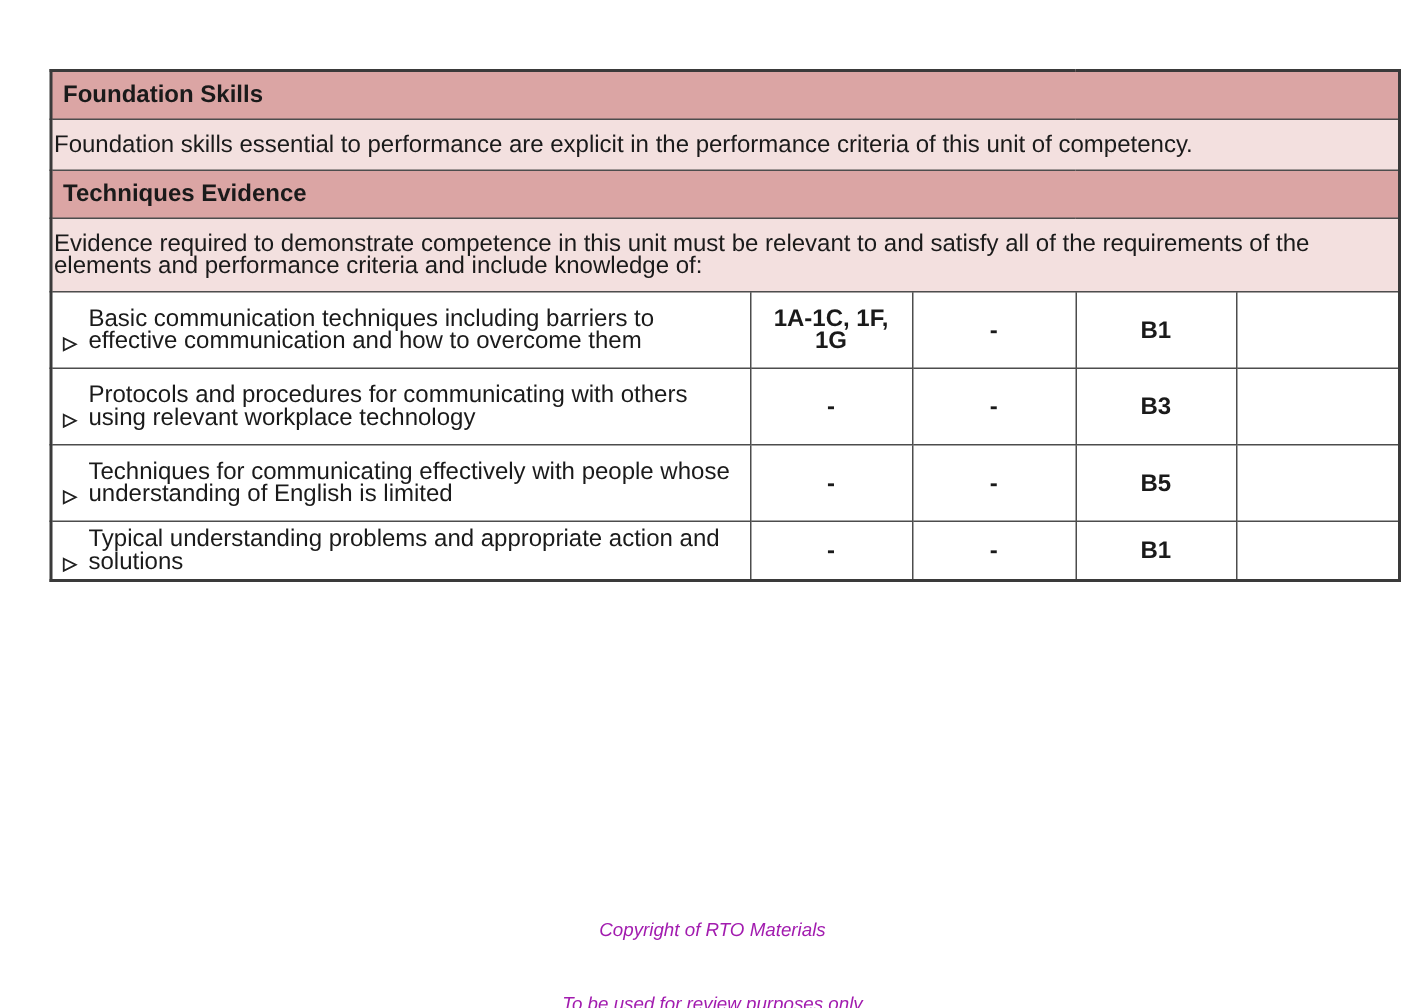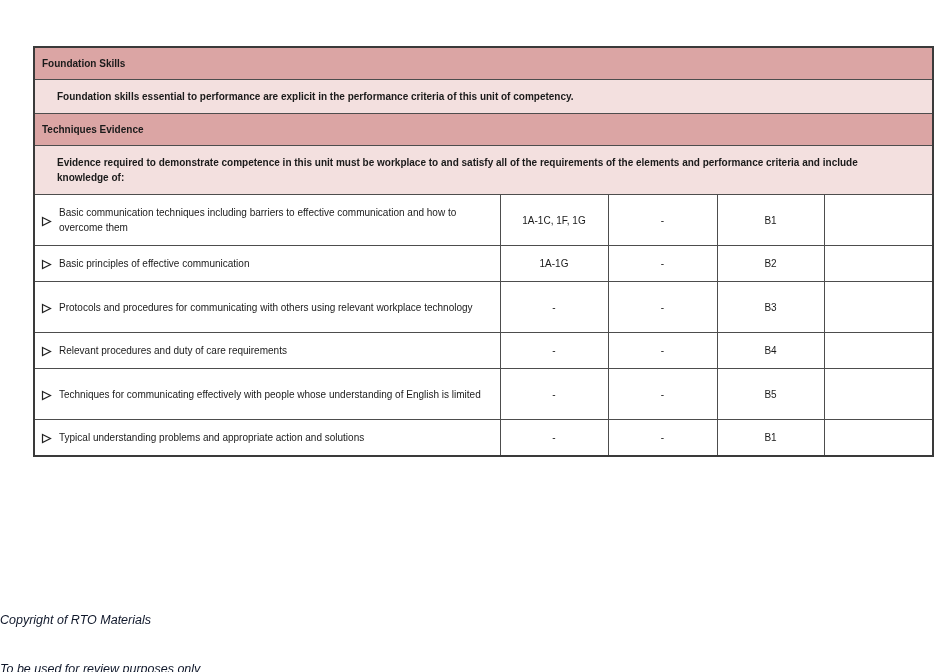--- a/index.html
+++ b/index.html
@@ -12,67 +12,67 @@
     color: #1a1a1a;
     overflow: hidden;
   }
   table.doc-table {
     position: absolute;
     left: 33px;
     top: 46px;
     width: 899px;
     border-collapse: collapse;
     table-layout: fixed;
-    font-size: 10px;
+    font-size: 16px;
     line-height: 15px;
   }
   table.doc-table, table.doc-table td {
     border: 1px solid #4d4d4d;
   }
   table.doc-table { border: 2px solid #3a3a3a; }
   td { vertical-align: middle; }
   td.section-header {
     background: #dba5a4;
     font-weight: bold;
     padding: 2px 7px;
     height: 27px;
   }
   td.section-body {
     background: #f3e0df;
-    padding: 3px 22px;
+    padding: 3px 1px;
     height: 27px;
-    font-weight: bold;
   }
   td.section-body.tall { height: 42px; }
   td.criteria {
     background: #ffffff;
     padding: 4px 10px 4px 6px;
     height: 27px;
   }
   tr.tall td.criteria, tr.tall td.val { height: 42px; }
   td.val {
     background: #ffffff;
     text-align: center;
     padding: 2px 4px;
+    font-weight: bold;
   }
-  .crit-inner { display: flex; align-items: center; }
+  .crit-inner { display: flex; align-items: flex-end; }
   .bullet {
     flex: 0 0 18px;
     padding-top: 2px;
   }
   .bullet svg { display: block; }
   .crit-text { flex: 1; }
   .footer-line {
     position: absolute;
     left: 0;
     width: 100%;
-    text-align: left;
+    text-align: center;
     font-style: italic;
     font-size: 12.5px;
-    color: #0f172a;
+    color: #a21caf;
   }
   .footer-copyright { top: 613px; }
   .footer-review { top: 662px; }
 </style>
 </head>
 <body>
 
 <div class="page">
 
   <table class="doc-table">
@@ -87,90 +87,58 @@
       <tr>
         <td colspan="5" class="section-header">Foundation Skills</td>
       </tr>
       <tr>
         <td colspan="5" class="section-body">Foundation skills essential to performance are explicit in the performance criteria of this unit of competency.</td>
       </tr>
       <tr>
         <td colspan="5" class="section-header">Techniques Evidence</td>
       </tr>
       <tr>
-        <td colspan="5" class="section-body tall">Evidence required to demonstrate competence in this unit must be workplace to and satisfy all of the requirements of the elements and performance criteria and include knowledge of:</td>
+        <td colspan="5" class="section-body tall">Evidence required to demonstrate competence in this unit must be relevant to and satisfy all of the requirements of the elements and performance criteria and include knowledge of:</td>
       </tr>
 
       <tr class="tall">
         <td class="criteria">
           <div class="crit-inner">
             <span class="bullet">
               <svg width="11" height="11" viewBox="0 0 11 11">
                   <path d="M1.5,1.5 L9.5,5.5 L1.5,9.5 Z" fill="none" stroke="#222" stroke-width="1.2"></path>
                 </svg>
             </span>
             <span class="crit-text">Basic communication techniques including barriers to effective communication and how to overcome them</span>
           </div>
         </td>
         <td class="val">1A-1C, 1F, 1G</td>
         <td class="val">-</td>
         <td class="val">B1</td>
         <td class="val"></td>
       </tr>
 
-      <tr>
-        <td class="criteria">
-          <div class="crit-inner">
-            <span class="bullet">
-              <svg width="11" height="11" viewBox="0 0 11 11">
-                  <path d="M1.5,1.5 L9.5,5.5 L1.5,9.5 Z" fill="none" stroke="#222" stroke-width="1.2"></path>
-                </svg>
-            </span>
-            <span class="crit-text">Basic principles of effective communication</span>
-          </div>
-        </td>
-        <td class="val">1A-1G</td>
-        <td class="val">-</td>
-        <td class="val">B2</td>
-        <td class="val"></td>
-      </tr>
 
       <tr class="tall">
         <td class="criteria">
           <div class="crit-inner">
             <span class="bullet">
               <svg width="11" height="11" viewBox="0 0 11 11">
                   <path d="M1.5,1.5 L9.5,5.5 L1.5,9.5 Z" fill="none" stroke="#222" stroke-width="1.2"></path>
                 </svg>
             </span>
             <span class="crit-text">Protocols and procedures for communicating with others using relevant workplace technology</span>
           </div>
         </td>
         <td class="val">-</td>
         <td class="val">-</td>
         <td class="val">B3</td>
         <td class="val"></td>
       </tr>
 
-      <tr>
-        <td class="criteria">
-          <div class="crit-inner">
-            <span class="bullet">
-              <svg width="11" height="11" viewBox="0 0 11 11">
-                  <path d="M1.5,1.5 L9.5,5.5 L1.5,9.5 Z" fill="none" stroke="#222" stroke-width="1.2"></path>
-                </svg>
-            </span>
-            <span class="crit-text">Relevant procedures and duty of care requirements</span>
-          </div>
-        </td>
-        <td class="val">-</td>
-        <td class="val">-</td>
-        <td class="val">B4</td>
-        <td class="val"></td>
-      </tr>
 
 
       <tr class="tall">
         <td class="criteria">
           <div class="crit-inner">
             <span class="bullet">
               <svg width="11" height="11" viewBox="0 0 11 11">
                   <path d="M1.5,1.5 L9.5,5.5 L1.5,9.5 Z" fill="none" stroke="#222" stroke-width="1.2"></path>
                 </svg>
             </span>

